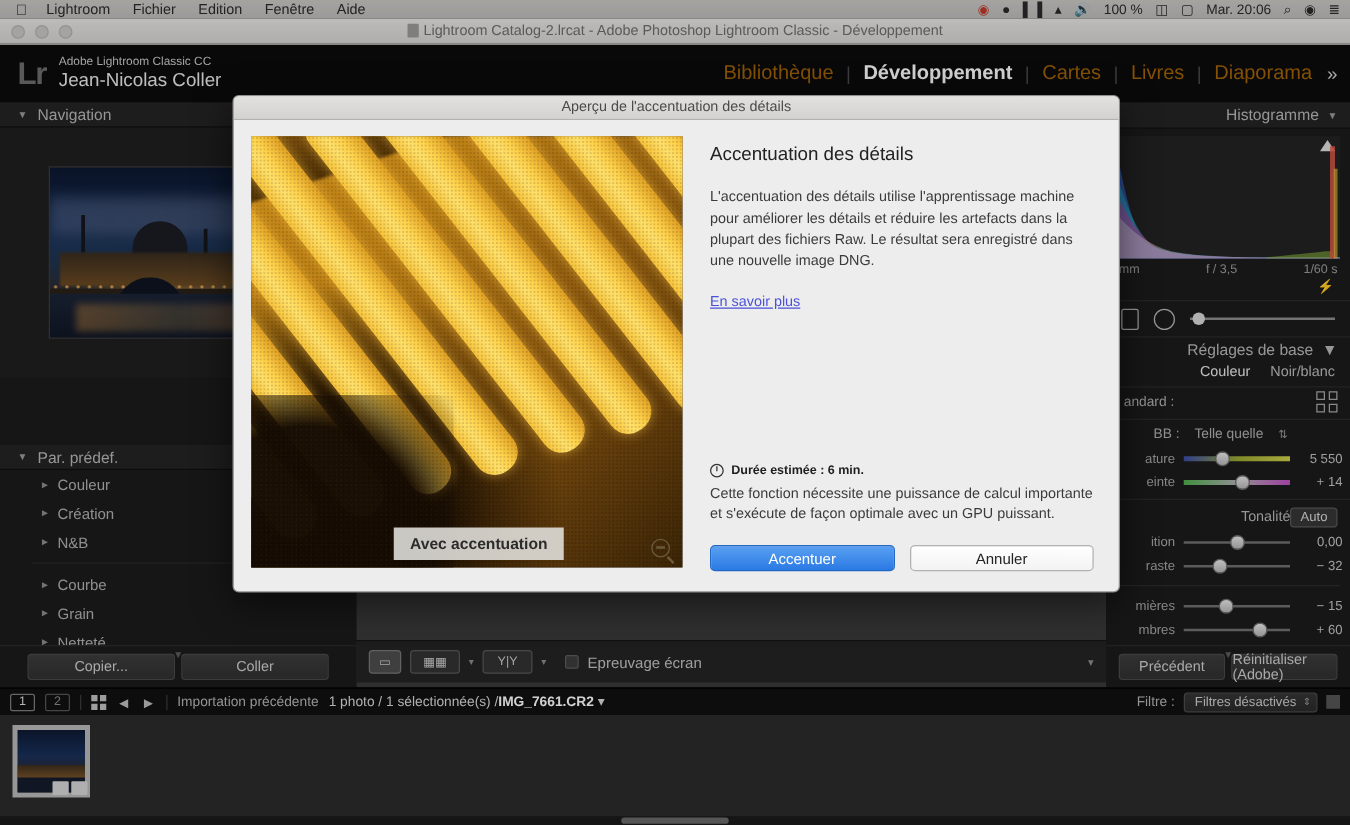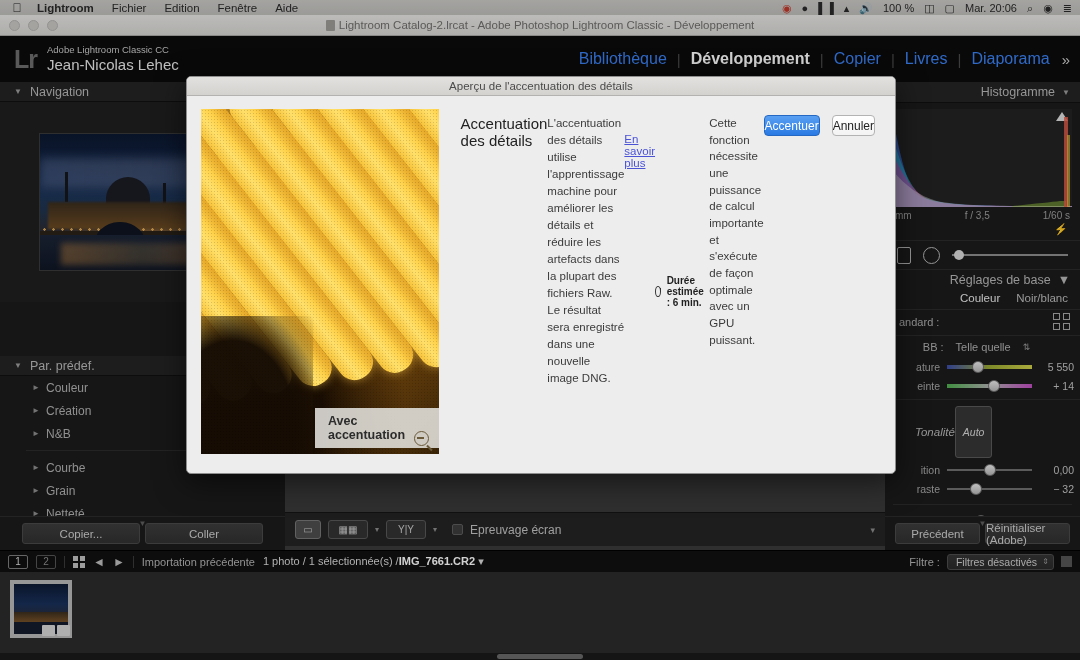--- a/index.html
+++ b/index.html
@@ -13,21 +13,21 @@
 
   
   .macbar {
     position: absolute; left: 0; top: 0; width: 1080px; height: 15px;
     background: linear-gradient(#c9c8c5, #bdbcb9);
     display: flex; align-items: flex-end; padding: 0 6px;
     font-size: 11.5px; color: #2a2a2a; overflow: hidden;
   }
   .macbar .apple { width: 22px; text-align: center; font-size: 12px; color:#1a1a1a; }
   .macbar .mitem { padding: 0 9px; white-space: nowrap; line-height: 13px; }
-  .macbar .mitem.bold { font-weight: bold; }
+  .macbar .mitem.bold { font-weight: normal; }
   .macbar .right { margin-left: auto; display: flex; align-items: flex-end; gap: 10px; padding-right: 2px; }
   .macbar .right .mi { white-space: nowrap; line-height: 13px; font-size: 11px; }
   .ic-rec { color: #c0392b; }
 
   
   .winbar {
     position: absolute; left: 0; top: 15px; width: 1080px; height: 21px;
     background: linear-gradient(#e6e5e3, #d5d4d1);
     border-bottom: 1px solid #a9a8a6;
     display: flex; align-items: center;
@@ -45,21 +45,21 @@
     position: absolute; left: 0; top: 36px; width: 1080px; height: 46px;
     background: #0b0b0b;
     display: flex; align-items: center;
   }
   .lrlogo { display: flex; align-items: center; padding-left: 14px; }
   .lrlogo .lr { font-size: 25px; font-weight: bold; color: #6d6d6d; letter-spacing: -1px; margin-right: 10px; }
   .lrlogo .names { line-height: 1.15; }
   .lrlogo .n1 { font-size: 9.5px; color: #c9c9c9; display: block; }
   .lrlogo .n2 { font-size: 15px; color: #e8e8e8; display: block; }
   .modules { margin-left: auto; display: flex; align-items: center; padding-right: 10px; }
-  .modules .mod { font-size: 16px; color: #3b82f6; padding: 0 10px; white-space: nowrap; }
+  .modules .mod { font-size: 16px; color: #a16207; padding: 0 10px; white-space: nowrap; }
   .modules .mod.active { color: #fff; font-weight: bold; }
   .modules .sep { color: #4a4a4a; font-size: 15px; }
   .modules .chev { color: #cfcfcf; font-size: 15px; padding-left: 2px; }
 
   
   .leftpanel { position: absolute; left: 0; top: 82px; width: 285px; bottom: 110px; background: #1c1c1c; }
   .leftedge { position: absolute; left: 0; top: 82px; width: 14px; bottom: 110px; background: #0c0c0c; }
   .lp-arrow { position: absolute; left: 3px; top: 290px; color: #5a5a5a; font-size: 11px; }
   .panel-header {
     height: 20px; display: flex; align-items: center;
@@ -150,23 +150,23 @@
   .stepper { color:#9a9a9a; font-size:9px; }
 
   .sl { display:flex; align-items:center; height: 19px; padding: 0 6px 0 8px; font-size: 10.5px; color:#a6a6a6; }
   .sl .lbl { width: 54px; text-align: right; padding-right: 7px; white-space: nowrap; overflow: hidden; }
   .sl .bar { flex:1; position: relative; height: 13px; display:flex; align-items:center; }
   .sl .bar .trk { position:absolute; left:0; right:0; height:2px; background:#707070; }
   .sl .bar .trk.temp { background: linear-gradient(90deg,#3b4da8,#9aa832,#cfcf4a); height:4px; }
   .sl .bar .trk.tint { background: linear-gradient(90deg,#4fae4f,#b0b0b0,#c24fc2); height:4px; }
   .sl .bar .kn { position:absolute; width:12px; height:12px; border-radius:50%; background: linear-gradient(#e9e9e9,#b6b6b6); border:1px solid #6f6f6f; transform: translateX(-6px); }
   .sl .val { width: 42px; text-align: right; color:#c3c3c3; font-size: 10.5px; }
-  .tonerow { display:flex; align-items:center; justify-content:flex-start; padding: 6px 10px 2px 30px; border-top:1px solid #2b2b2b; margin-top:4px;font-style:italic; }
+  .tonerow { display:flex; align-items:center; justify-content:flex-end; padding: 6px 10px 2px 30px; border-top:1px solid #2b2b2b; margin-top:4px; }
   .tonerow .t { font-size:11.5px; color:#b7b7b7; }
-  .autobtn { font-size:10.5px; color:#d8d8d8; border:1px solid #5a5a5a; border-radius:3px; padding:19px 7px; background:#363636; }
+  .autobtn { font-size:10.5px; color:#d8d8d8; border:1px solid #5a5a5a; border-radius:3px; padding:1px 7px; background:#363636; }
   .rsep { height:1px; background:#2b2b2b; margin: 6px 8px; }
 
   .rp-buttons { position: absolute; left: 0; right: 0; bottom: 0; height: 34px; background:#1c1c1c; border-top:1px solid #2b2b2b; display:flex; align-items:center; gap:5px; padding: 0 10px; }
   .rp-buttons .handle { position:absolute; top:2px; left:50%; transform:translateX(-50%); color:#5d5d5d; font-size:8px; }
 
   
   .fsbar { position:absolute; left:0; right:0; bottom: 88px; height: 22px; background:#101010; display:flex; align-items:center; padding: 0 8px; gap: 8px; font-size: 11px; color:#b4b4b4; border-top:1px solid #000; }
   .fs-num { width:20px;height:14px;border:1px solid #7d7d7d;border-radius:2px;display:flex;align-items:center;justify-content:center;font-size:10px;color:#dcdcdc; }
   .fs-num.dim { border-color:#555; color:#8d8d8d; }
   .fs-div { width:1px;height:12px;background:#3a3a3a; }
@@ -238,21 +238,21 @@
     position:absolute; left: 114px; bottom: 6px; background: rgba(228,226,222,.88);
     padding: 6px 13px; font-size: 12.5px; font-weight: bold; color: #2c2c2c;
   }
   .zoomout {
     position:absolute; right: 10px; bottom: 8px; width: 15px; height: 15px;
     border: 1.6px solid #6a5a3a; border-radius: 50%;
   }
   .zoomout::after { content:""; position:absolute; right:-5px; bottom:-4px; width:7px;height:1.8px;background:#6a5a3a; transform: rotate(45deg); }
   .zoomout::before { content:""; position:absolute; left:2.5px; top:5px; width:7px;height:1.6px;background:#6a5a3a; }
 
-  .mcontent { flex: 1; padding: 6px 20px 0 22px; display: flex; flex-direction: row; }
+  .mcontent { flex: 1; padding: 6px 20px 0 22px; display: flex; flex-direction: column; }
   .mh { font-size: 15px; color:#222; margin-bottom: 18px; }
   .mp { font-size: 11.5px; color:#3b3b3b; line-height: 1.48; }
   .mlink { font-size: 11.5px; color:#4a52d8; margin-top: 18px; }
   .mspacer { flex: 1; }
   .mdur { display:flex; align-items:center; gap:6px; font-size: 10px; font-weight:bold; color:#1f1f1f; margin-bottom: 5px; }
   .clockic { width:11px;height:11px;border:1.4px solid #333; border-radius:50%; position:relative; }
   .clockic::after { content:""; position:absolute; left:3.6px; top:1.4px; width:1.2px;height:4px;background:#333; }
   .mnote { font-size: 11.5px; color:#3b3b3b; line-height: 1.45; margin-bottom: 16px; }
   .mbtns { display:flex; gap: 12px; padding-bottom: 16px; }
   .mbtn {
@@ -299,29 +299,29 @@
     <div class="wt">
       <span class="docico"></span><span>Lightroom Catalog-2.lrcat - Adobe Photoshop Lightroom Classic - Développement</span>
     </div>
   </div>
 
   <div class="lrhead">
     <div class="lrlogo">
       <span class="lr">Lr</span>
       <span class="names">
         <span class="n1">Adobe Lightroom Classic CC</span>
-        <span class="n2">Jean-Nicolas Lehec</span>
+        <span class="n2">Jean-Nicolas Coller</span>
       </span>
     </div>
     <div class="modules">
       <span class="mod">Bibliothèque</span>
       <span class="sep">|</span>
       <span class="mod active">Développement</span>
       <span class="sep">|</span>
-      <span class="mod">Copier</span>
+      <span class="mod">Cartes</span>
       <span class="sep">|</span>
       <span class="mod">Livres</span>
       <span class="sep">|</span>
       <span class="mod">Diaporama</span>
       <span class="chev">»</span>
     </div>
   </div>
 
   <div class="center"></div>
 

